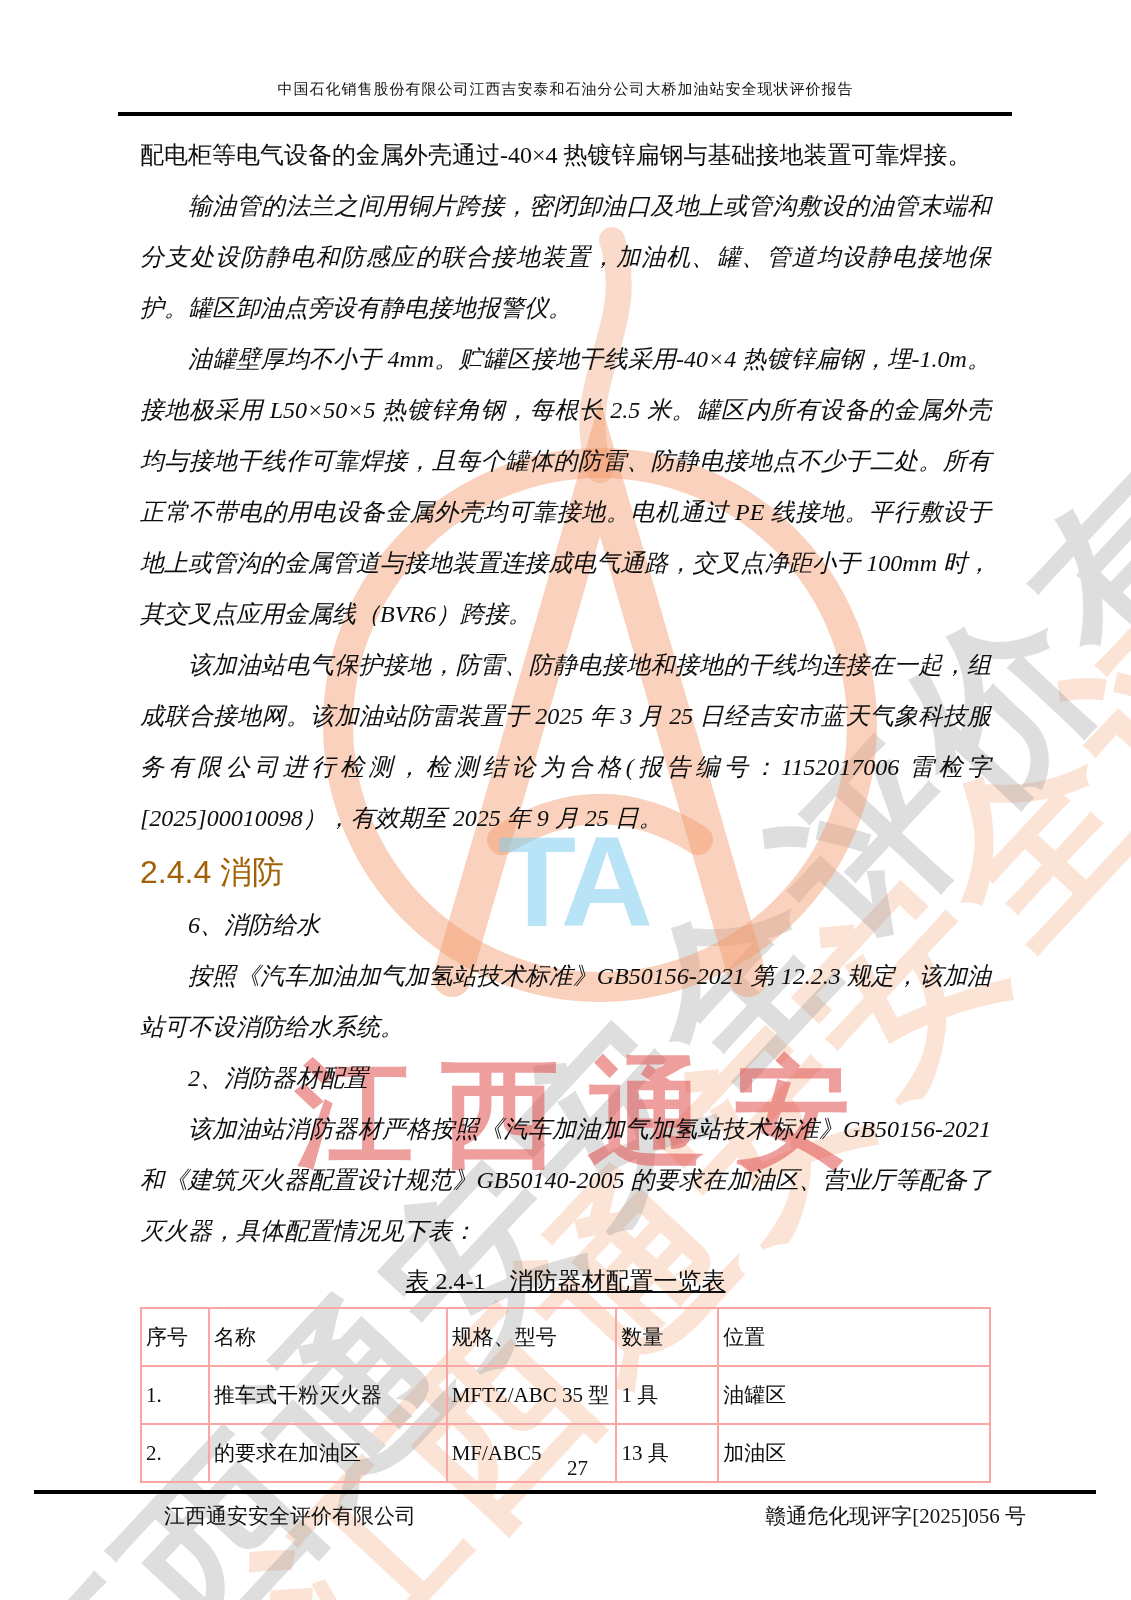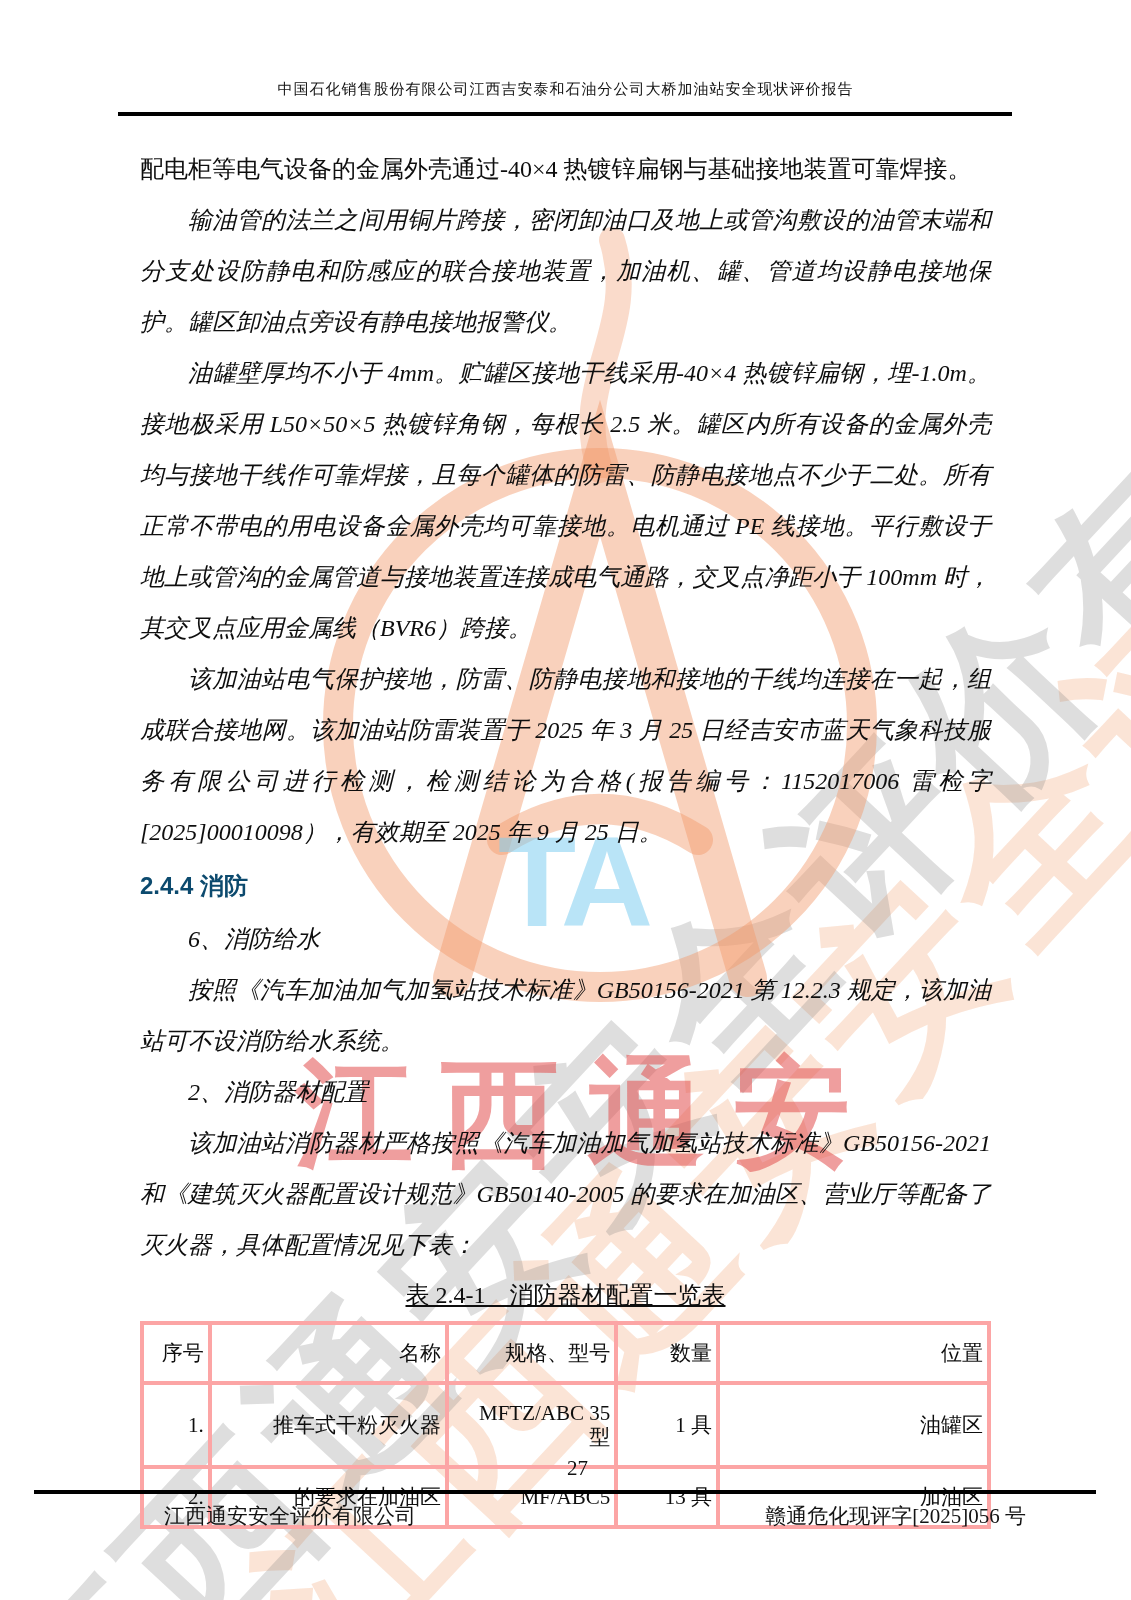--- a/index.html
+++ b/index.html
@@ -40,36 +40,36 @@
     font-family:"Liberation Serif","DejaVu Serif",serif;
   }
   
   .content { position:absolute; inset:0; z-index:1; }
   .doc-header {
     position:absolute; top:80px; left:0; width:100%;
     text-align:center; font-size:15px; letter-spacing:1px; color:#131313;
   }
   .header-rule { position:absolute; top:112px; left:118px; width:894px; height:4px; background:#000; }
   .body-text {
-    position:absolute; top:144px; left:140px; width:851px;
+    position:absolute; top:130px; left:140px; width:851px;
     font-size:24px; line-height:51px; text-align:justify; color:#0e0e0e;
   }
   .body-text p { margin:0; }
   .indent { text-indent:2em;font-style:italic; }
   .section-heading {
-    font-weight:bold; font-size:24px; line-height:56px; color:#0c4a6e;
+    font-weight:normal; font-size:32px; line-height:56px; color:#a16207;
     font-family:"Liberation Sans","DejaVu Sans",sans-serif;
   }
   .table-caption { text-align:center; font-size:24px; line-height:48px; text-indent:0;text-decoration:underline; }
   table.fire-table {
     width:100%; border-collapse:collapse; margin-top:2px;
     font-size:21px; color:#0e0e0e;
   }
   table.fire-table th, table.fire-table td {
-    border:4px solid #fca5a5; text-align:right; height:48px;
+    border:2px solid #fca5a5; text-align:left; height:48px;
     font-weight:normal; line-height:24px; padding:16px 4px;
   }
   .page-number { position:absolute; top:1456px; left:0; width:100%; text-align:center; font-size:21px;margin-left:12px; }
   .footer-rule { position:absolute; top:1490px; left:34px; width:1062px; height:4px; background:#000; }
   .doc-footer {
     position:absolute; top:1502px; left:34px; width:1062px;
     display:flex; justify-content:space-between;
     font-size:21px; color:#131313;
   }
   .doc-footer .left { padding-left:130px; }

